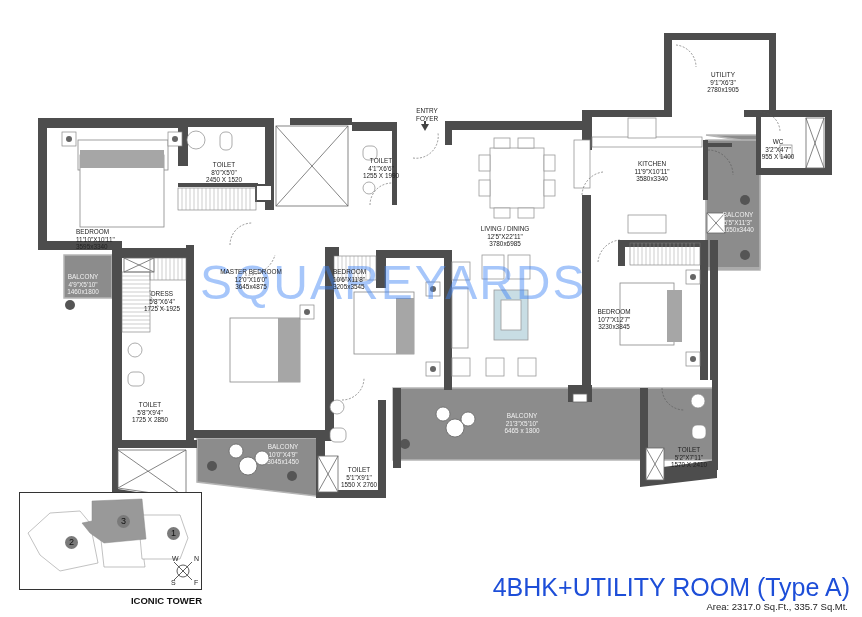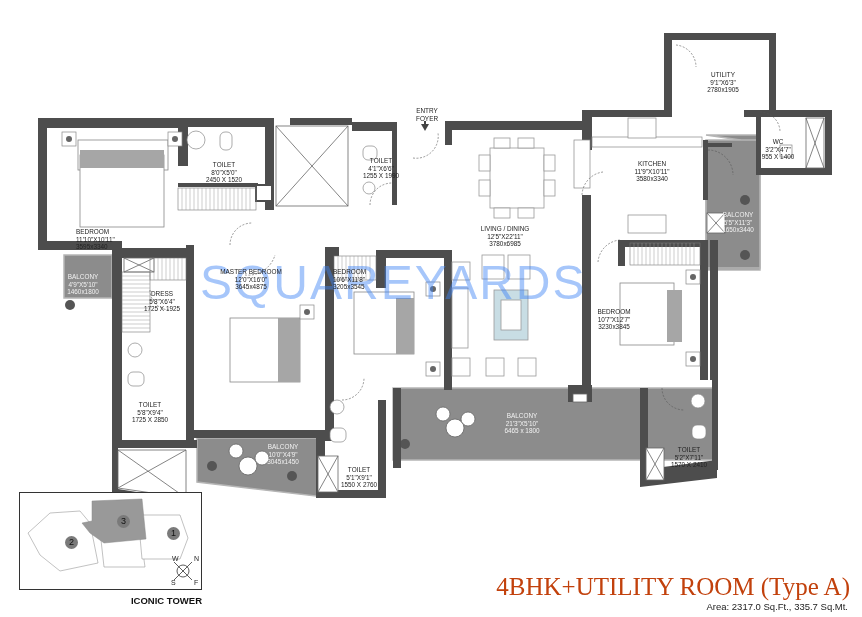--- a/index.html
+++ b/index.html
@@ -2,21 +2,21 @@
 <html><head>
 <meta charset="utf-8">
 <style>
   html, body { margin: 0; padding: 0; background: #ffffff; }
   body { width: 862px; height: 617px; position: relative; overflow: hidden; font-family: "Liberation Sans", sans-serif; }
   #plan { position: absolute; left: 0; top: 0; width: 862px; height: 617px; }
   .lbl { position: absolute; font-family: "Liberation Sans", sans-serif; font-size: 6.4px; line-height: 7.6px; color: #222; text-align: center; white-space: nowrap; transform: translateX(-50%); }
   .lbl.light { color: #f2f2f2; }
   .lbl span { display: block; }
   .watermark { position: absolute; left: 200px; top: 255px; font-family: "Liberation Sans", sans-serif; font-size: 48px; letter-spacing: 2px; color: #3b82f6; opacity: 0.45; font-weight: normal; white-space: nowrap; pointer-events: none; }
-  .title { position: absolute; right: 12px; top: 573px; font-family: Liberation Serif, serif; font-size: 25px; color: #c2410c; white-space: nowrap; }
+  .title { position: absolute; right: 12px; top: 573px; font-family: Liberation Sans, sans-serif; font-size: 25px; color: #1d4ed8; white-space: nowrap; }
   .area { position: absolute; right: 14px; top: 601px; font-family: "Liberation Sans", sans-serif; font-size: 9.5px; color: #222; white-space: nowrap; }
   .keyplan { position: absolute; left: 19px; top: 492px; width: 181px; height: 96px; border: 1px solid #333; background: #fff; }
   .keyplan-caption { position: absolute; left: 19px; top: 595px; width: 183px; text-align: right; font-family: "Liberation Sans", sans-serif; font-weight: bold; font-size: 9.5px; color: #111; }
   .kp-num { position: absolute; width: 13px; height: 13px; border-radius: 50%; background: #7a7a7a; color: #111; font-size: 9px; line-height: 13px; text-align: center; font-family: "Liberation Sans", sans-serif; }
   .compass-l { position: absolute; font-size: 7px; color: #222; font-family: "Liberation Sans", sans-serif; }
   .entry { position: absolute; left: 427px; top: 107px; font-size: 6.4px; line-height: 7.6px; text-align: center; transform: translateX(-50%); color: #222; }
   .entry-arrow { position: absolute; left: 421px; top: 124px; width: 0; height: 0; border-left: 4px solid transparent; border-right: 4px solid transparent; border-top: 7px solid #444; }
   .entry-arrow-stem { position: absolute; left: 424px; top: 121px; width: 2px; height: 4px; background: #444; }
 </style>
 </head>

